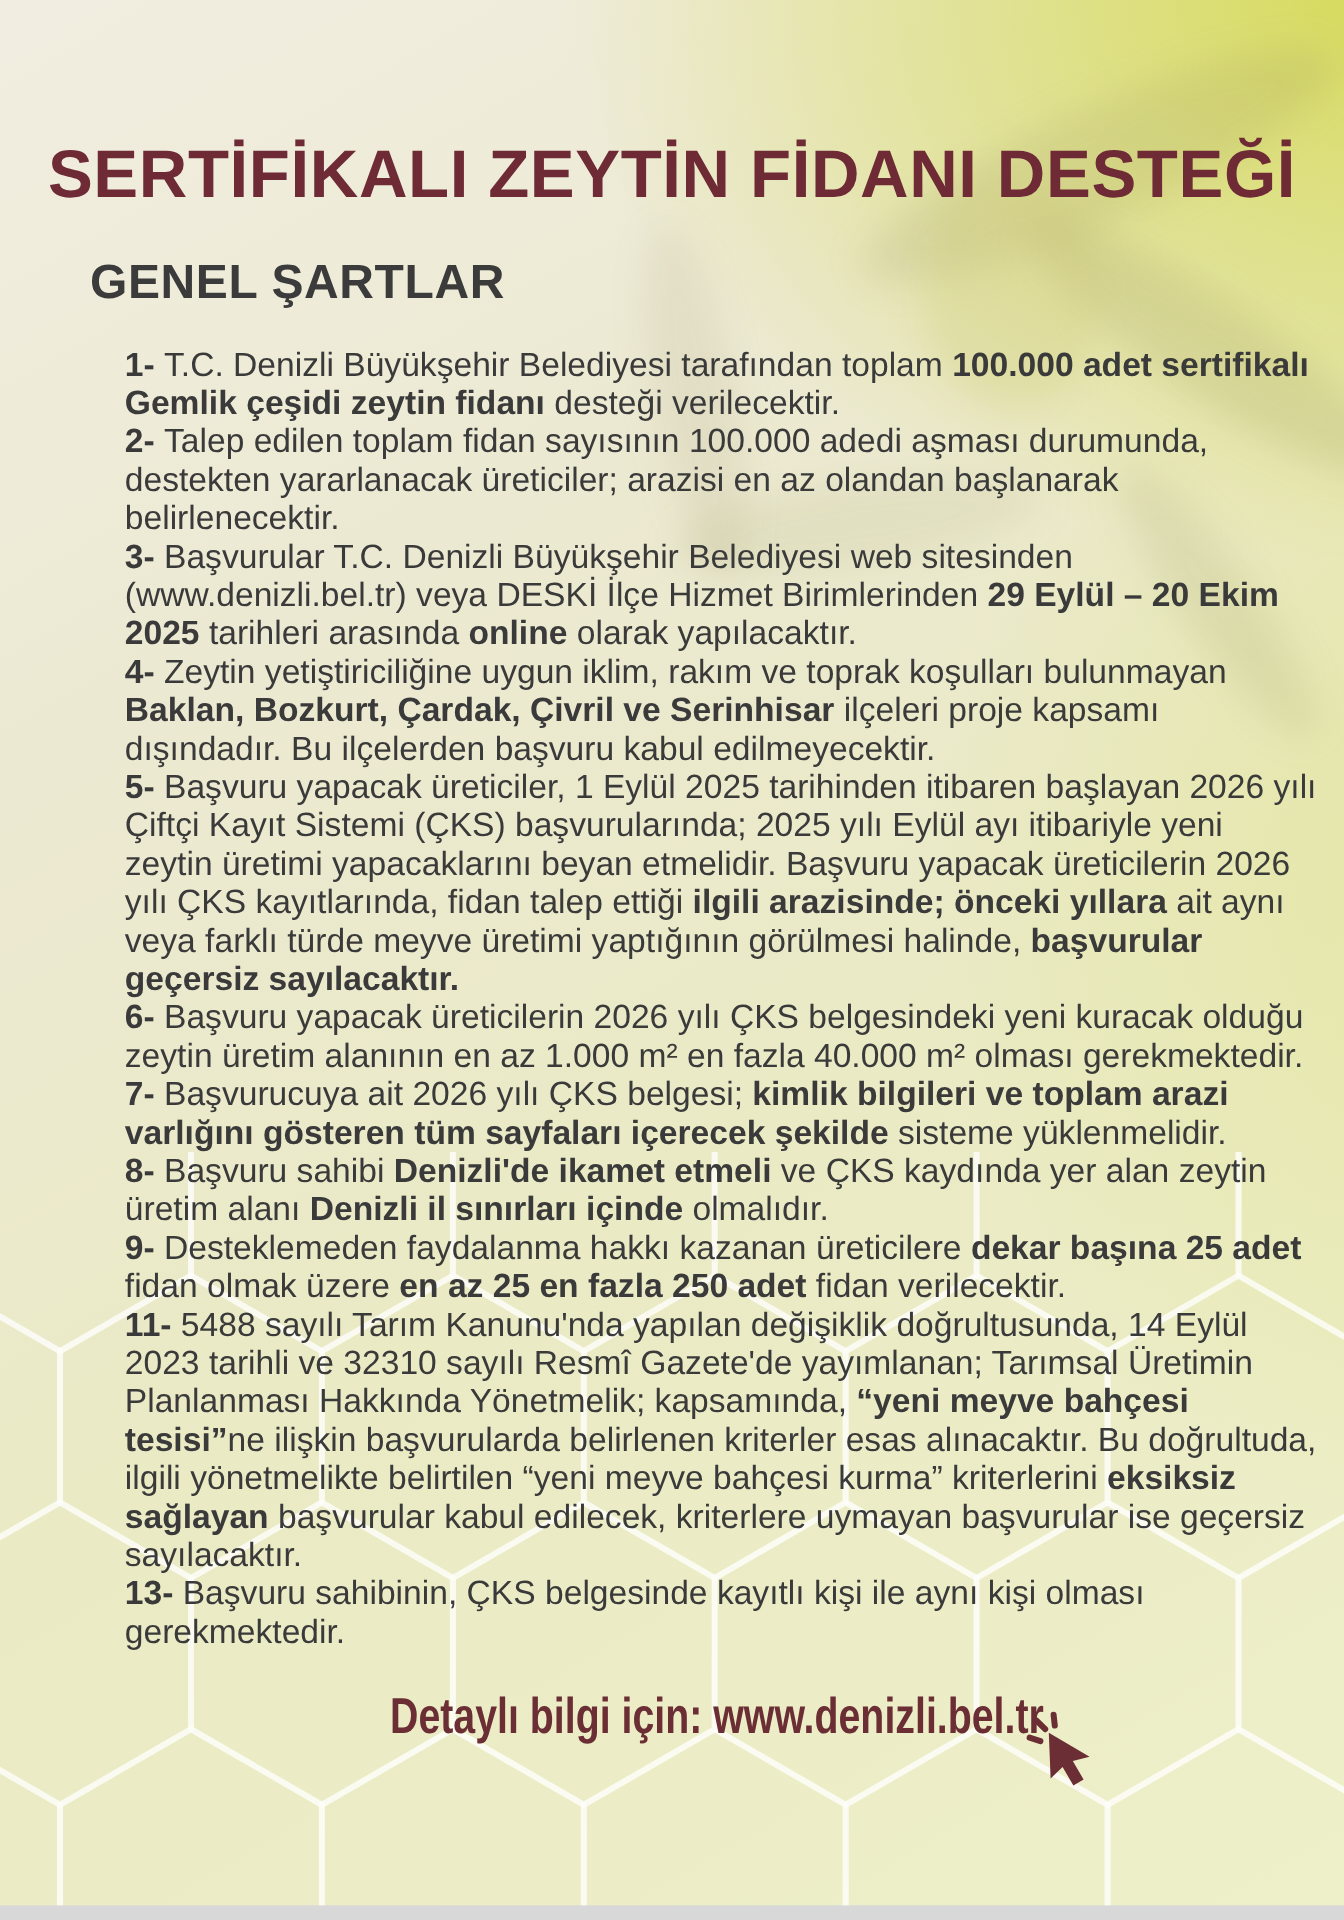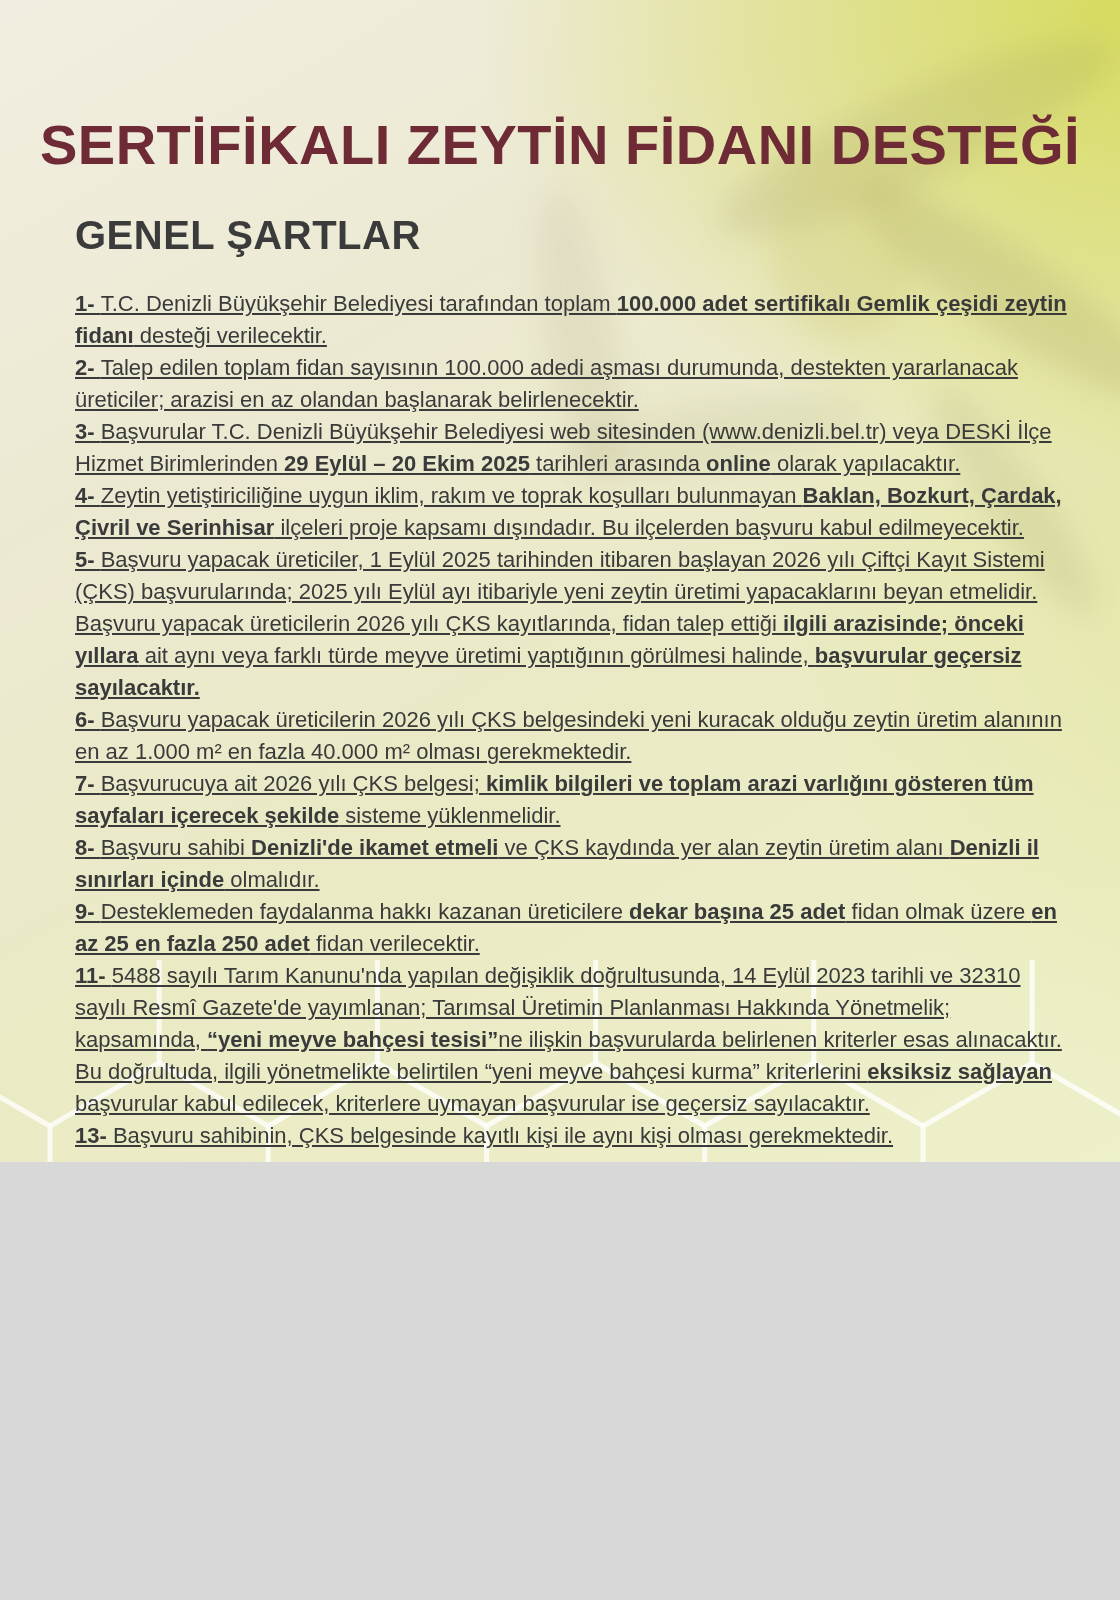--- a/index.html
+++ b/index.html
@@ -1,18 +1,18 @@
 <!DOCTYPE html>
 <html lang="tr"><head>
 <meta charset="utf-8">
 <style>
   html,body{margin:0;padding:0;background:#d8d8d8;}
   .page{
     position:relative;
-    width:1120px;height:1162px;
+    width:1120px;height:1588px;
     margin:0 auto;
     overflow:hidden;
     font-family:"Liberation Sans","DejaVu Sans",sans-serif;
     background:
       radial-gradient(1050px 720px at 103% 0%, rgba(210,216,70,0.85) 0%, rgba(210,216,70,0.35) 40%, rgba(210,216,70,0) 65%),
       radial-gradient(800px 1000px at 112% 45%, rgba(222,226,130,0.5) 0%, rgba(222,226,130,0) 60%),
       linear-gradient(150deg, #f1eee1 0%, #ece9d2 30%, #eaeac4 60%, #eef0c9 100%);
   }
   
   .leaf{position:absolute;border-radius:50%;filter:blur(14px);pointer-events:none;}
@@ -31,25 +31,24 @@
     text-align:center;
     font-size:56px;font-weight:700;letter-spacing:0.5px;
     color:#6e2b36;
   }
   .section-heading{
     margin:36px 0 0 75px;
     font-size:40px;font-weight:700;letter-spacing:0.5px;
     color:#3b3b3b;
   }
   .conditions{
-    margin:30px 55px 0 75px;
+    margin:30px 55px 0 104px;
     width:995px;
-    font-size:22px;line-height:32px;
+    font-size:28px;line-height:32px;
     color:#3a3a3a;
-    text-decoration:underline;
   }
   .cond{margin:0;}
   .b{font-weight:700;}
   .footer{
     position:relative;
     margin:30px 0 0 123px;
     white-space:nowrap;
     text-align:center;
   }
   .footer-text{

